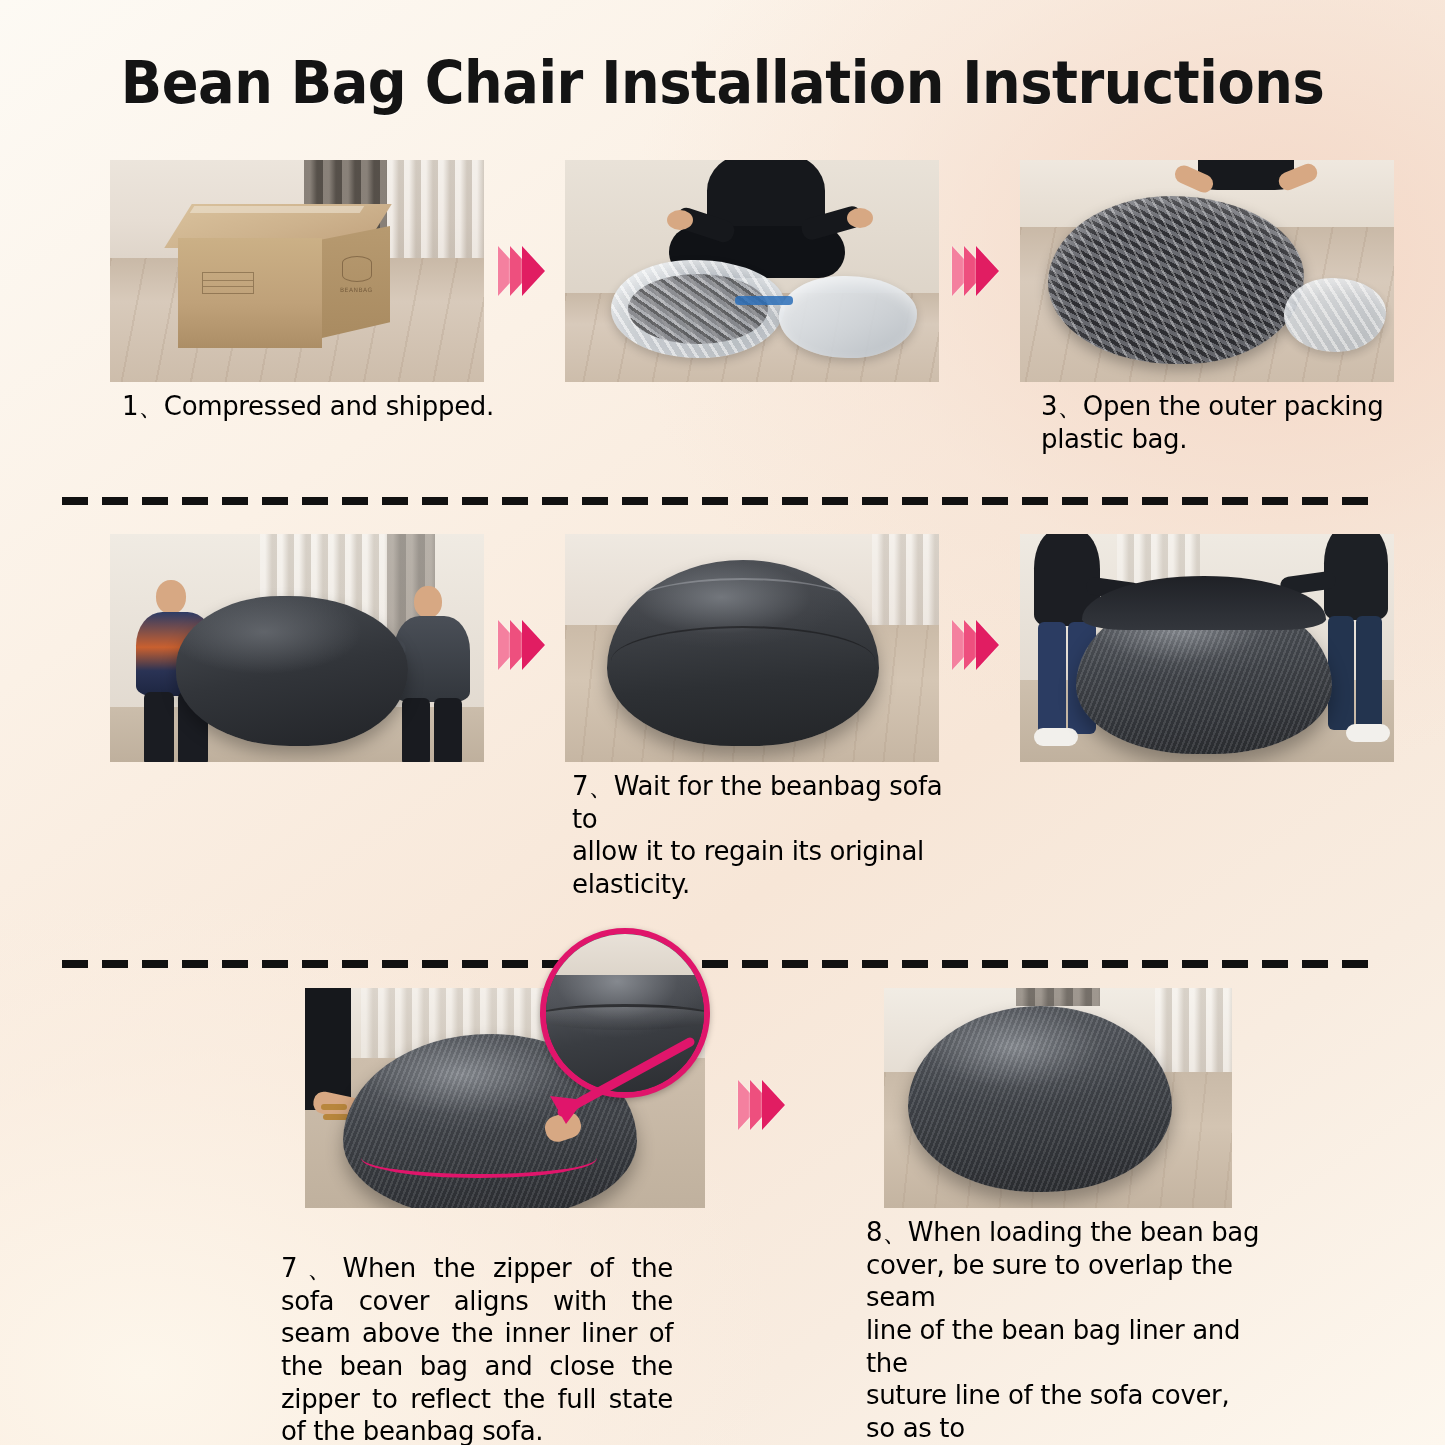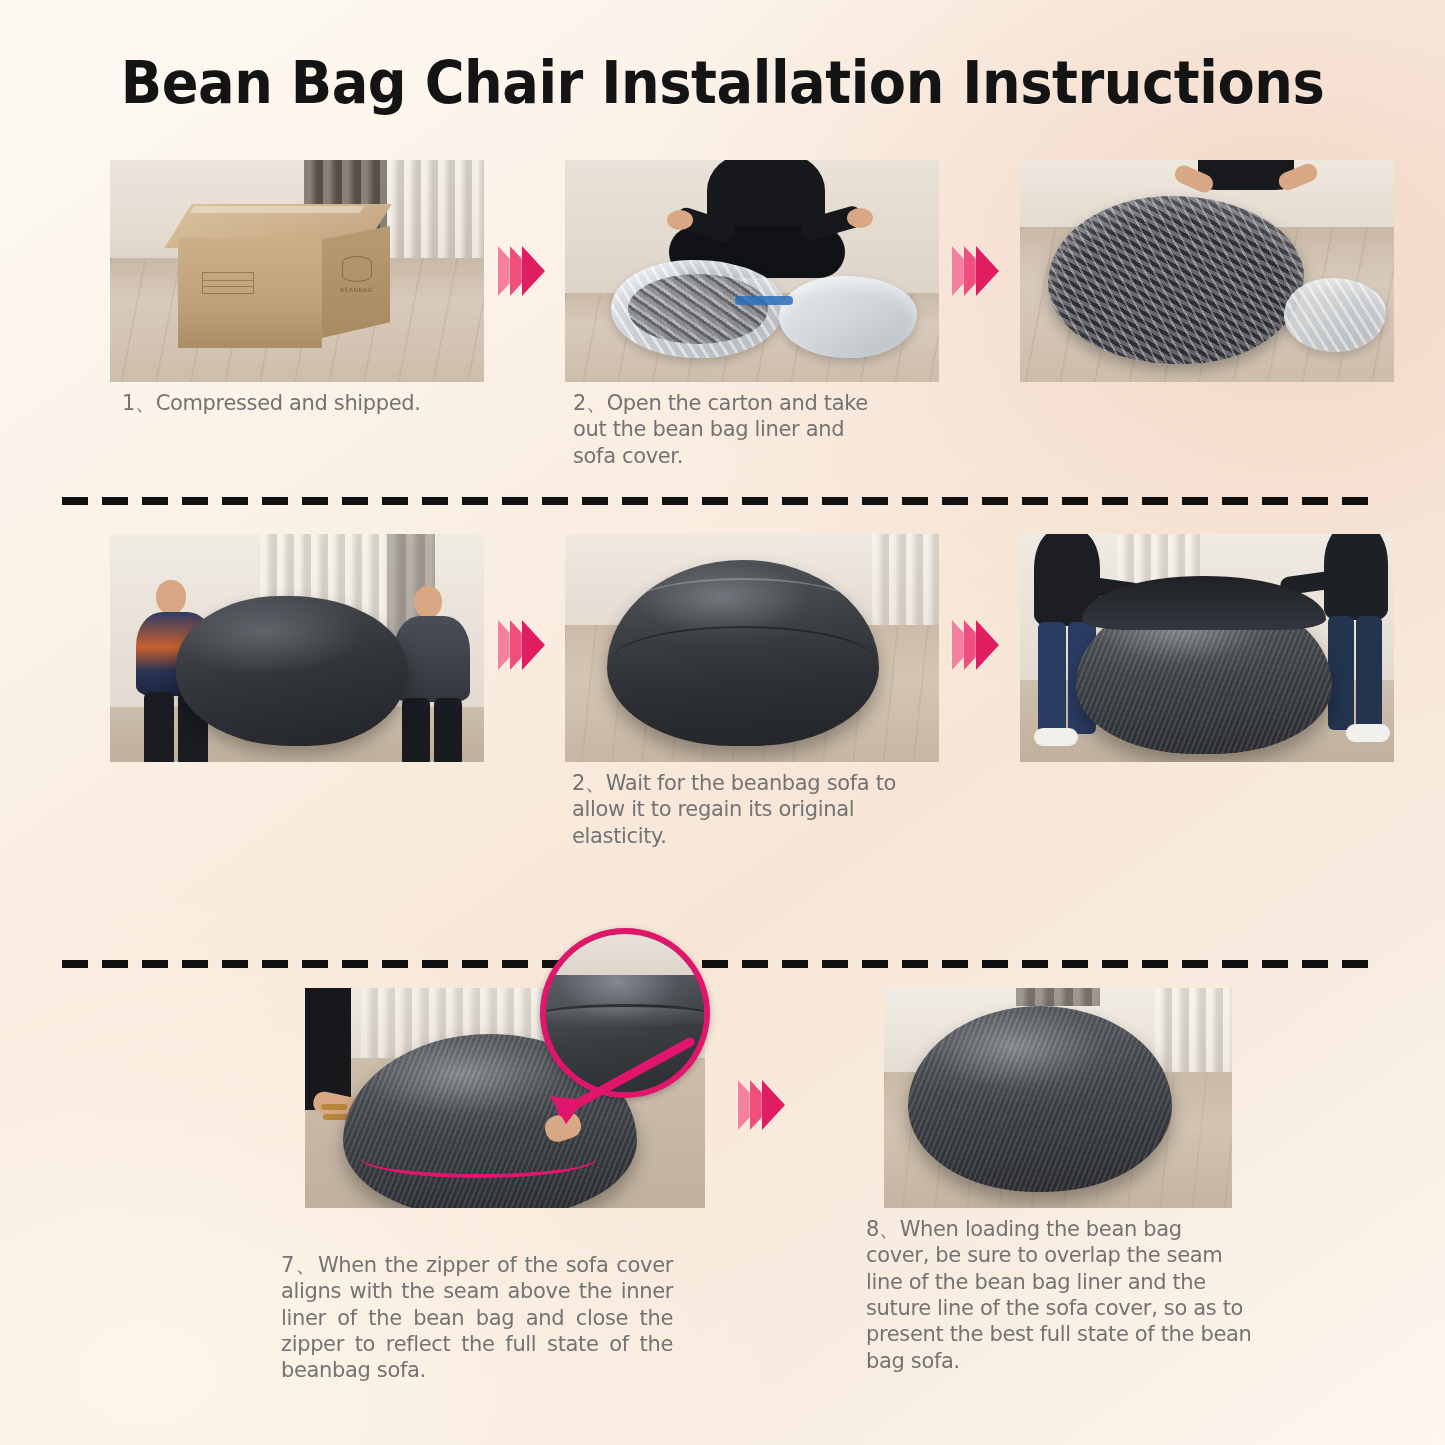--- a/index.html
+++ b/index.html
@@ -225,23 +225,23 @@
   }
   .callout-wall {
     position: absolute; left: 0; right: 0; top: 0; height: 26%;
     background: linear-gradient(180deg, #e8e1d8, #ddd5ca);
   }
 
   
   .caption {
     position: absolute;
     font-family: "DejaVu Sans", sans-serif;
-    font-size: 21px;
+    font-size: 26px;
     line-height: 1.255;
-    color: #737373;
+    color: #000000;
     letter-spacing: -0.35px;
     white-space: pre-line;
   }
   .caption.justified { text-align: justify; text-align-last: left; }
 </style>
 </head>
 <body>
 
 <div class="page">
 
@@ -316,23 +316,22 @@
                   background:
                     repeating-linear-gradient(62deg, rgba(255,255,255,0.32) 0px, rgba(255,255,255,0.32) 2px, rgba(0,0,0,0) 2px, rgba(0,0,0,0) 8px),
                     repeating-linear-gradient(28deg, rgba(40,40,44,0.8) 0px, rgba(40,40,44,0.8) 4px, rgba(130,130,136,0.55) 4px, rgba(130,130,136,0.55) 8px),
                     linear-gradient(165deg,#5a5d63,#34373c);
                   box-shadow: inset 0 8px 22px rgba(255,255,255,0.28), 0 6px 14px rgba(0,0,0,0.28);"></div>
       <div class="plasticbag" style="left:264px; top:118px; width:102px; height:74px; opacity:0.92;"></div>
     </div>
   </div>
 
   <div class="caption" style="left:122px; top:390px; width:400px;">1、Compressed and shipped.</div>
-  <div class="caption" style="left:573px; top:390px; width:390px;">2、Open the carton and take
-out  the bean bag liner and
-sofa cover.</div>
+  <div class="caption" style="left:1041px; top:390px; width:380px;">3、Open the outer packing
+plastic bag.</div>
 
   <div class="divider" id="divider-1"></div>
 
   <div class="panel" id="panel4" style="left:110px; top:534px; width:374px; height:228px;">
     <div class="scene">
       <div class="wall" style="height:78%; background:linear-gradient(180deg,#f0ebe3,#e2dad0);"></div>
       <div class="curtain" style="left:40%; width:34%; height:78%; opacity:0.9;"></div>
       <div class="curtain dark" style="left:74%; width:13%; height:72%; opacity:0.55;"></div>
       <div class="floor" style="height:24%; background:linear-gradient(180deg,#cbbdab,#bfb09d);"></div>
 
@@ -410,21 +409,21 @@
         <div style="position:absolute; left:40px; top:198px; width:44px; height:18px; background:#f2f0ec; border-radius:9px;"></div>
       </div>
 
       <div class="beanbag fuzzy" style="left:56px; top:58px; width:256px; height:162px;"></div>
       <div style="position:absolute; left:62px; top:42px; width:244px; height:54px;
                   border-radius:50% 50% 18% 18% / 80% 80% 20% 20%;
                   background:linear-gradient(180deg,#1f2126 0%,#2d3036 70%,#33363c 100%);"></div>
     </div>
   </div>
 
-  <div class="caption" style="left:572px; top:770px; width:400px;">2、Wait for the beanbag sofa to
+  <div class="caption" style="left:572px; top:770px; width:400px;">7、Wait for the beanbag sofa to
 allow it to regain its original
 elasticity.</div>
 
   <div class="divider" id="divider-2"></div>
 
   <div class="panel" id="panel7" style="left:305px; top:988px; width:400px; height:220px;">
     <div class="scene">
       <div class="wall" style="height:34%; background:linear-gradient(180deg,#efe9e1,#e2dacf);"></div>
       <div class="curtain" style="left:14%; width:48%; height:32%; opacity:0.75;"></div>
       <div class="floor" style="height:68%; background:linear-gradient(180deg,#cdbeac,#c0b19e);"></div>

